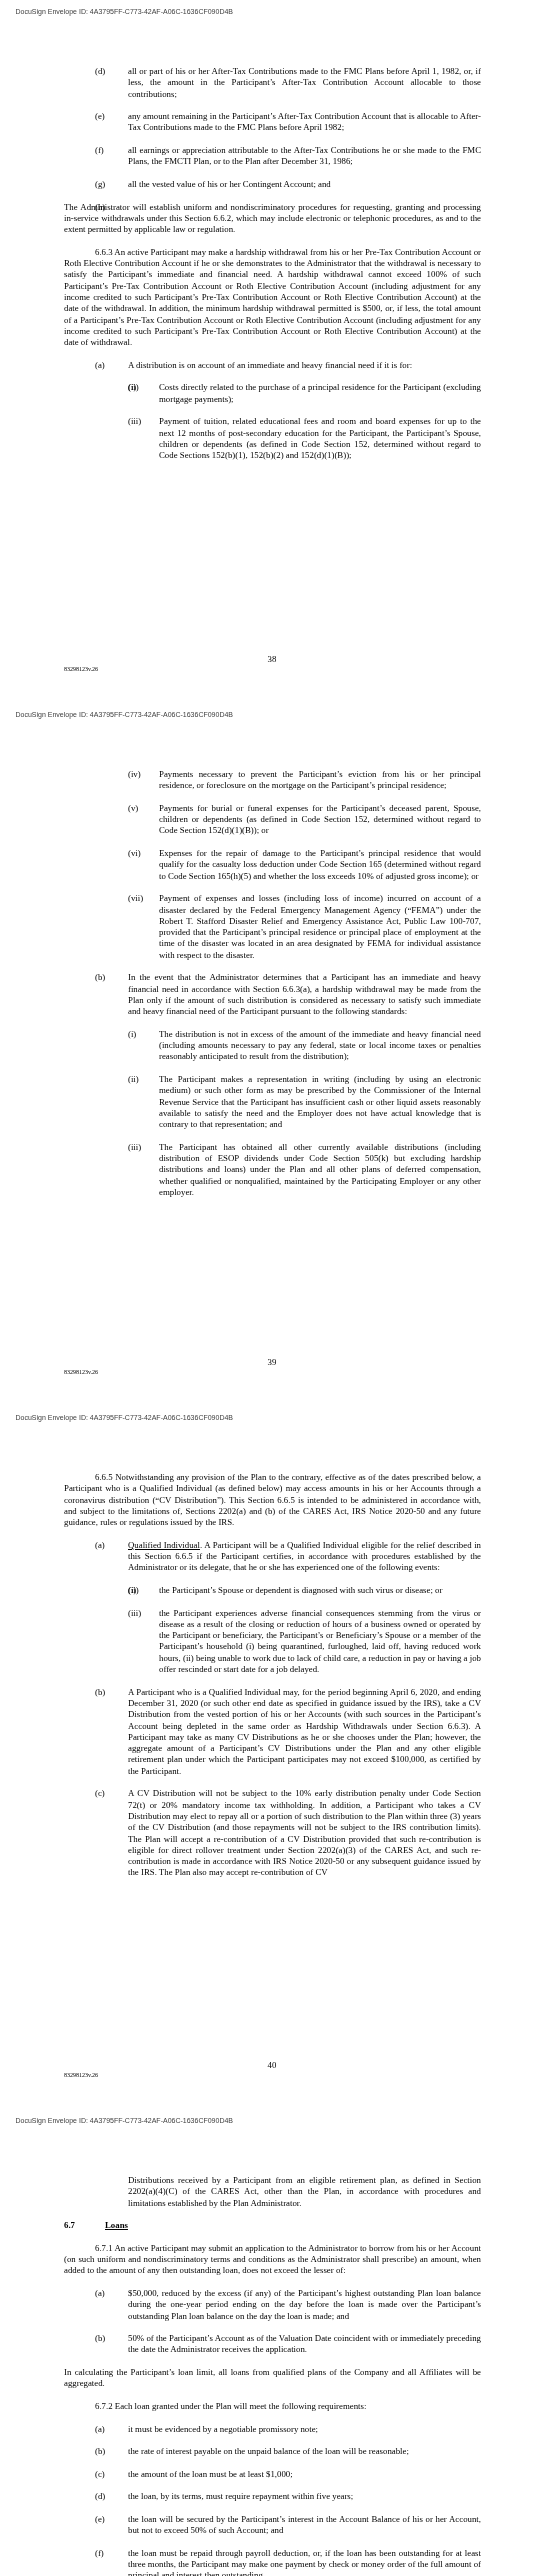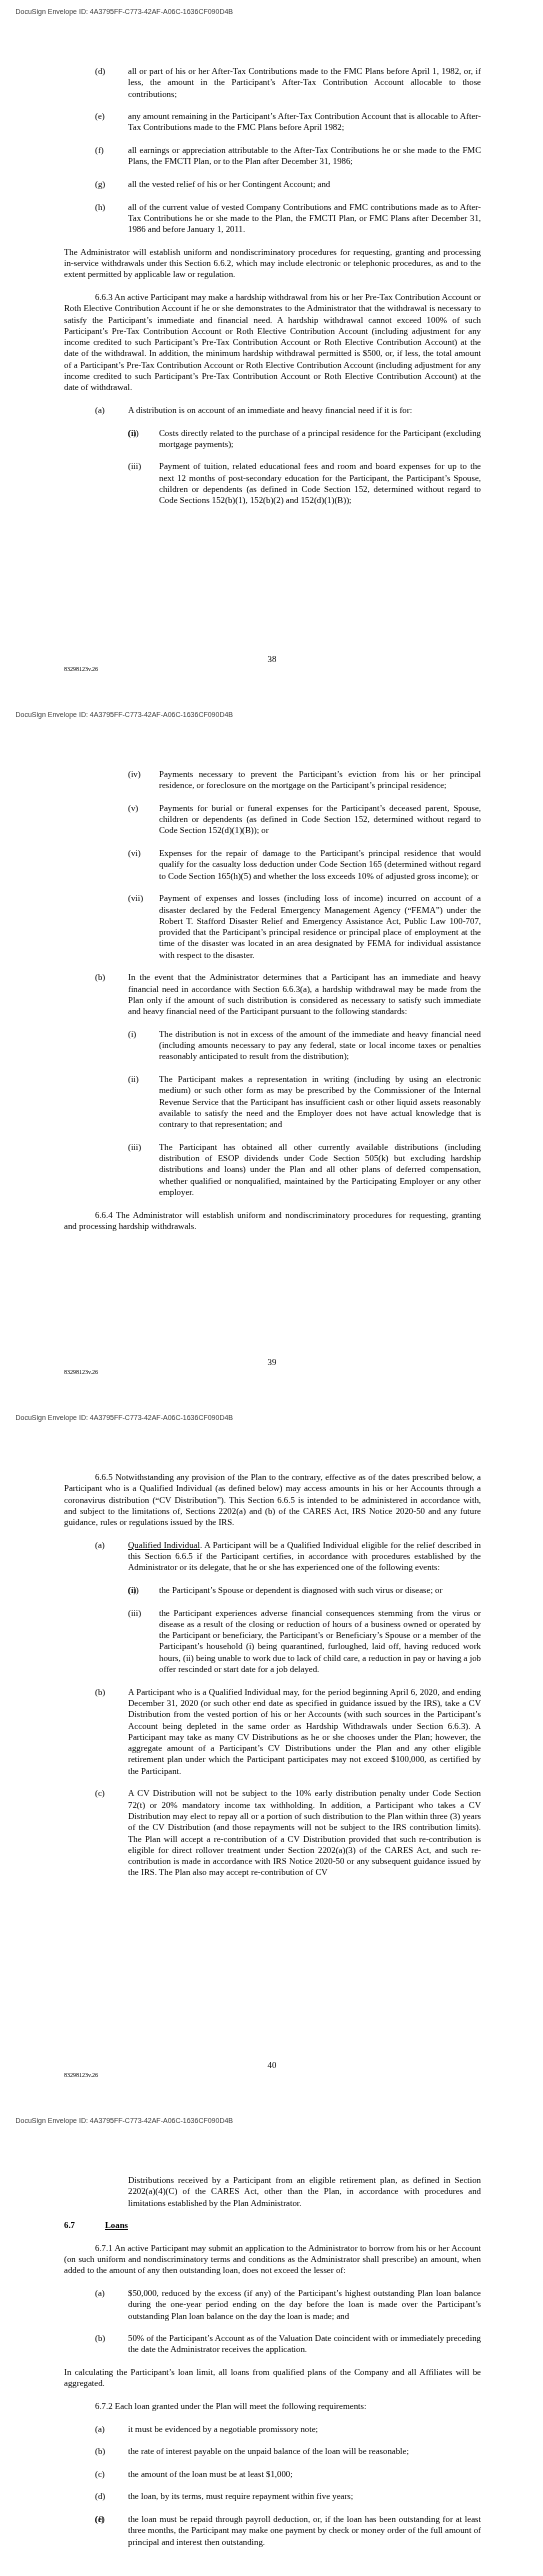--- a/index.html
+++ b/index.html
@@ -66,22 +66,22 @@
 </head>
 <body>
 
 <div id="doc-root">
     <div class="page">
       <div class="ds-header">DocuSign Envelope ID: 4A3795FF-C773-42AF-A06C-1636CF090D4B</div>
       <div class="content">
         <div class="block li1"><span class="lbl">(d)</span><span>all or part of his or her After-Tax Contributions made to the FMC Plans before April 1, 1982, or, if less, the amount in the Participant’s After-Tax Contribution Account allocable to those contributions;</span></div>
         <div class="block li1"><span class="lbl">(e)</span><span>any amount remaining in the Participant’s After-Tax Contribution Account that is allocable to After-Tax Contributions made to the FMC Plans before April 1982;</span></div>
         <div class="block li1"><span class="lbl">(f)</span><span>all earnings or appreciation attributable to the After-Tax Contributions he or she made to the FMC Plans, the FMCTI Plan, or to the Plan after December 31, 1986;</span></div>
-        <div class="block li1"><span class="lbl">(g)</span><span>all the vested relief of his or her Contingent Account; and</span></div>
-        <div class="block li1"><span class="lbl">(h)</span><span>all of the current value of vested Company Contributions and FMC contributions made as to After-Tax Contributions he or she made to the Plan, the FMCTI Plan, or FMC Plans after December 31, 1986 and before January 1, 2011.</span></div>
+        <div class="block li1"><span class="lbl">(g)</span><span>all the vested value of his or her Contingent Account; and</span></div>
+        <div class="block li1"><span class="lbl">(h)</span></div>
         <div class="block p0"><span>The Administrator will establish uniform and nondiscriminatory procedures for requesting, granting and processing in-service withdrawals under this Section 6.6.2, which may include electronic or telephonic procedures, as and to the extent permitted by applicable law or regulation.</span></div>
         <div class="block p1"><span>6.6.3 An active Participant may make a hardship withdrawal from his or her Pre-Tax Contribution Account or Roth Elective Contribution Account if he or she demonstrates to the Administrator that the withdrawal is necessary to satisfy the Participant’s immediate and financial need. A hardship withdrawal cannot exceed 100% of such Participant’s Pre-Tax Contribution Account or Roth Elective Contribution Account (including adjustment for any income credited to such Participant’s Pre-Tax Contribution Account or Roth Elective Contribution Account) at the date of the withdrawal.  In addition, the minimum hardship withdrawal permitted is $500, or, if less, the total amount of a Participant’s Pre-Tax Contribution Account or Roth Elective Contribution Account (including adjustment for any income credited to such Participant’s Pre-Tax Contribution Account or Roth Elective Contribution Account) at the date of withdrawal.</span></div>
         <div class="block li1"><span class="lbl">(a)</span><span>A distribution is on account of an immediate and heavy financial need if it is for:</span></div>
         <div class="block li2"><span class="lbl">(i)</span></div>
         <div class="block li2"><span class="lbl">(ii)</span><span>Costs directly related to the purchase of a principal residence for the Participant (excluding mortgage payments);</span></div>
         <div class="block li2"><span class="lbl">(iii)</span><span>Payment of tuition, related educational fees and room and board expenses for up to the next 12 months of post-secondary education for the Participant, the Participant’s Spouse, children or dependents (as defined in Code Section 152, determined without regard to Code Sections 152(b)(1), 152(b)(2) and 152(d)(1)(B));</span></div>
       </div>
       <div class="page-num">38</div>
       <div class="doc-id">83298123v.26</div>
     </div>
@@ -89,21 +89,20 @@
       <div class="ds-header">DocuSign Envelope ID: 4A3795FF-C773-42AF-A06C-1636CF090D4B</div>
       <div class="content">
         <div class="block li2"><span class="lbl">(iv)</span><span>Payments necessary to prevent the Participant’s eviction from his or her principal residence, or foreclosure on the mortgage on the Participant’s principal residence;</span></div>
         <div class="block li2"><span class="lbl">(v)</span><span>Payments for burial or funeral expenses for the Participant’s deceased parent, Spouse, children or dependents (as defined in Code Section 152, determined without regard to Code Section 152(d)(1)(B)); or</span></div>
         <div class="block li2"><span class="lbl">(vi)</span><span>Expenses for the repair of damage to the Participant’s principal residence that would qualify for the casualty loss deduction under Code Section 165 (determined without regard to Code Section 165(h)(5) and whether the loss exceeds 10% of adjusted gross income); or</span></div>
         <div class="block li2"><span class="lbl">(vii)</span><span>Payment of expenses and losses (including loss of income) incurred on account of a disaster declared by the Federal Emergency Management Agency (“FEMA”) under the Robert T. Stafford Disaster Relief and Emergency Assistance Act, Public Law 100-707, provided that the Participant’s principal residence or principal place of employment at the time of the disaster was located in an area designated by FEMA for individual assistance with respect to the disaster.</span></div>
         <div class="block li1"><span class="lbl">(b)</span><span>In the event that the Administrator determines that a Participant has an immediate and heavy financial need in accordance with Section 6.6.3(a), a hardship withdrawal may be made from the Plan only if the amount of such distribution is considered as necessary to satisfy such immediate and heavy financial need of the Participant pursuant to the following standards:</span></div>
         <div class="block li2"><span class="lbl">(i)</span><span>The distribution is not in excess of the amount of the immediate and heavy financial need (including amounts necessary to pay any federal, state or local income taxes or penalties reasonably anticipated to result from the distribution);</span></div>
         <div class="block li2"><span class="lbl">(ii)</span><span>The Participant makes a representation in writing (including by using an electronic medium) or such other form as may be prescribed by the Commissioner of the Internal Revenue Service that the Participant has insufficient cash or other liquid assets reasonably available to satisfy the need and the Employer does not have actual knowledge that is contrary to that representation; and</span></div>
         <div class="block li2"><span class="lbl">(iii)</span><span>The Participant has obtained all other currently available distributions (including distribution of ESOP dividends under Code Section 505(k) but excluding hardship distributions and loans) under the Plan and all other plans of deferred compensation, whether qualified or nonqualified, maintained by the Participating Employer or any other employer.</span></div>
-        <div class="block p1"><span>6.6.4 The Administrator will establish uniform and nondiscriminatory procedures for requesting, granting and processing hardship withdrawals.</span></div>
       </div>
       <div class="page-num">39</div>
       <div class="doc-id">83298123v.26</div>
     </div>
     <div class="page">
       <div class="ds-header">DocuSign Envelope ID: 4A3795FF-C773-42AF-A06C-1636CF090D4B</div>
       <div class="content">
         <div class="block p1"><span>6.6.5 Notwithstanding any provision of the Plan to the contrary, effective as of the dates prescribed below, a Participant who is a Qualified Individual (as defined below) may access amounts in his or her Accounts through a coronavirus distribution (“CV Distribution”).  This Section 6.6.5 is intended to be administered in accordance with, and subject to the limitations of, Sections 2202(a) and (b) of the CARES Act, IRS Notice 2020-50 and any future guidance, rules or regulations issued by the IRS.</span></div>
         <div class="block li1"><span class="lbl">(a)</span><u>Qualified Individual</u><span>. A Participant will be a Qualified Individual eligible for the relief described in this Section 6.6.5 if the Participant certifies, in accordance with procedures established by the Administrator or its delegate, that he or she has experienced one of the following events:</span></div>
         <div class="block li2"><span class="lbl">(i)</span></div>
@@ -122,18 +121,18 @@
         <div class="block h67"><span class="h-num">6.7</span><u class="h-title">Loans</u></div>
         <div class="block p1"><span>6.7.1 An active Participant may submit an application to the Administrator to borrow from his or her Account (on such uniform and nondiscriminatory terms and conditions as the Administrator shall prescribe) an amount, when added to the amount of any then outstanding loan, does not exceed the lesser of:</span></div>
         <div class="block li1"><span class="lbl">(a)</span><span>$50,000, reduced by the excess (if any) of the Participant’s highest outstanding Plan loan balance during the one-year period ending on the day before the loan is made over the Participant’s outstanding Plan loan balance on the day the loan is made; and</span></div>
         <div class="block li1"><span class="lbl">(b)</span><span>50% of the Participant’s Account as of the Valuation Date coincident with or immediately preceding the date the Administrator receives the application.</span></div>
         <div class="block p0"><span>In calculating the Participant’s loan limit, all loans from qualified plans of the Company and all Affiliates will be aggregated.</span></div>
         <div class="block p1"><span>6.7.2 Each loan granted under the Plan will meet the following requirements:</span></div>
         <div class="block li1"><span class="lbl">(a)</span><span>it must be evidenced by a negotiable promissory note;</span></div>
         <div class="block li1"><span class="lbl">(b)</span><span>the rate of interest payable on the unpaid balance of the loan will be reasonable;</span></div>
         <div class="block li1"><span class="lbl">(c)</span><span>the amount of the loan must be at least $1,000;</span></div>
         <div class="block li1"><span class="lbl">(d)</span><span>the loan, by its terms, must require repayment within five years;</span></div>
-        <div class="block li1"><span class="lbl">(e)</span></div>
+        <div class="block li1"><span class="lbl">(e)</span><span>the loan will be secured by the Participant’s interest in the Account Balance of his or her Account, but not to exceed 50% of such Account; and</span></div>
         <div class="block li1"><span class="lbl">(f)</span><span>the loan must be repaid through payroll deduction, or, if the loan has been outstanding for at least three months, the Participant may make one payment by check or money order of the full amount of principal and interest then outstanding.</span></div>
       </div>
     </div>
   </div>
 
 
 </body></html>

